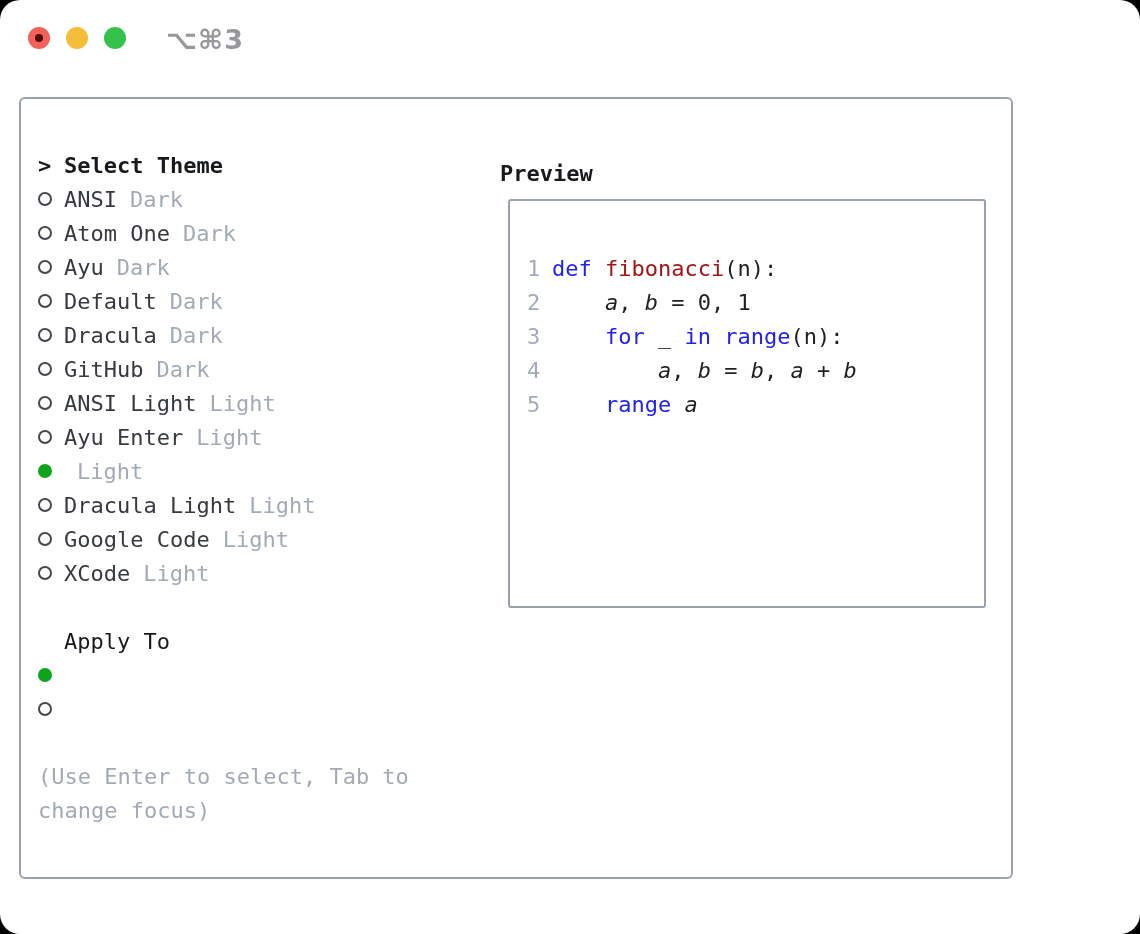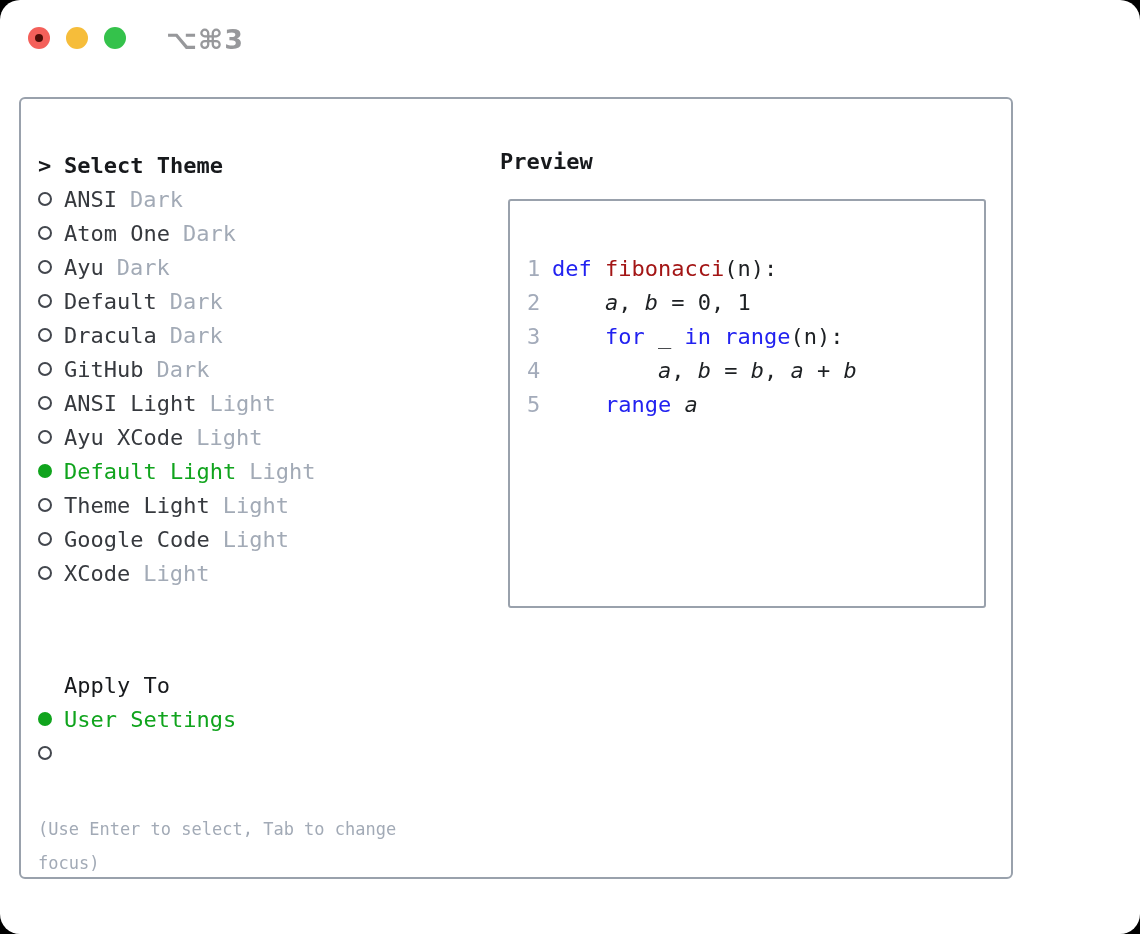--- a/index.html
+++ b/index.html
@@ -38,27 +38,27 @@
   .cursor-prefix{display:inline-block;width:26px;font-weight:bold;color:#17191c;}
   .list-heading{font-weight:bold;color:#17191c;}
   .bullet{
     display:inline-block;width:14px;height:14px;box-sizing:border-box;
     border:2px solid #43474e;border-radius:50%;margin-right:12px;flex:none;
   }
   .bullet.on{background:#10a41d;border-color:#10a41d;}
   .item-name{color:#36393e;text-align:right;}
   .item-name.selected{color:#10a41d;}
   .item-variant{color:#a2aab6;margin-left:13px;}
-  .apply-heading{margin-left:26px;color:#17191c;margin-top:44px;}
+  .apply-heading{margin-left:26px;color:#17191c;}
   .help{
-    margin-top:8px;width:420px;font-size:17px;line-height:34px;color:#a2aab6;
+    margin-top:0;width:420px;font-size:22px;line-height:34px;color:#a2aab6;
   }
   
   .preview-heading{
-    position:absolute;left:479px;top:45px;height:34px;display:flex;align-items:center;
+    position:absolute;left:479px;top:57px;height:34px;display:flex;align-items:center;
     font-size:22px;font-weight:bold;color:#17191c;
   }
   .preview-box{
     position:absolute;left:487px;top:100px;width:478px;height:409px;
     border:2px solid #99a1ac;border-radius:3px;box-sizing:border-box;
     background:#fff;padding-top:50px;
   }
   .code-line{height:34px;display:flex;align-items:center;font-size:22px;white-space:pre;}
   .ln{display:inline-block;width:14px;margin-left:17px;margin-right:11px;color:#a3abba;flex:none;}
   .tok-plain{color:#1d2023;}
@@ -88,30 +88,30 @@
         <span class="cursor-prefix">&gt;</span><span class="list-heading">Select Theme</span>
       </div>
       <div id="theme-items">
           <div class="row"><span class="bullet"></span><span class="item-name">ANSI</span><span class="item-variant">Dark</span></div>
           <div class="row"><span class="bullet"></span><span class="item-name">Atom One</span><span class="item-variant">Dark</span></div>
           <div class="row"><span class="bullet"></span><span class="item-name">Ayu</span><span class="item-variant">Dark</span></div>
           <div class="row"><span class="bullet"></span><span class="item-name">Default</span><span class="item-variant">Dark</span></div>
           <div class="row"><span class="bullet"></span><span class="item-name">Dracula</span><span class="item-variant">Dark</span></div>
           <div class="row"><span class="bullet"></span><span class="item-name">GitHub</span><span class="item-variant">Dark</span></div>
           <div class="row"><span class="bullet"></span><span class="item-name">ANSI Light</span><span class="item-variant">Light</span></div>
-          <div class="row"><span class="bullet"></span><span class="item-name">Ayu XCode</span><span class="item-variant">Light</span></div>
-          <div class="row"><span class="bullet on"></span><span class="item-name selected">Default Light</span><span class="item-variant">Light</span></div>
-          <div class="row"><span class="bullet"></span><span class="item-name">Theme Light</span><span class="item-variant">Light</span></div>
+          <div class="row"><span class="bullet"></span><span class="item-name">Ayu Enter</span><span class="item-variant">Light</span></div>
+          <div class="row"><span class="bullet on"></span><span class="item-variant">Light</span></div>
+          <div class="row"><span class="bullet"></span><span class="item-name">Dracula Light</span><span class="item-variant">Light</span></div>
           <div class="row"><span class="bullet"></span><span class="item-name">Google Code</span><span class="item-variant">Light</span></div>
           <div class="row"><span class="bullet"></span><span class="item-name">XCode</span><span class="item-variant">Light</span></div>
         </div>
       <div class="row spacer"></div>
       <div class="row apply-heading">Apply To</div>
       <div id="apply-items">
-          <div class="row"><span class="bullet on"></span><span class="item-name selected">User Settings</span></div>
+          <div class="row"><span class="bullet on"></span></div>
           <div class="row"><span class="bullet"></span></div>
         </div>
       <div class="row spacer"></div>
       <div class="help">(Use Enter to select, Tab to change focus)</div>
     </div>
 
     <div class="preview-heading">Preview</div>
 
     <div class="preview-box">
       <div id="code-area">

